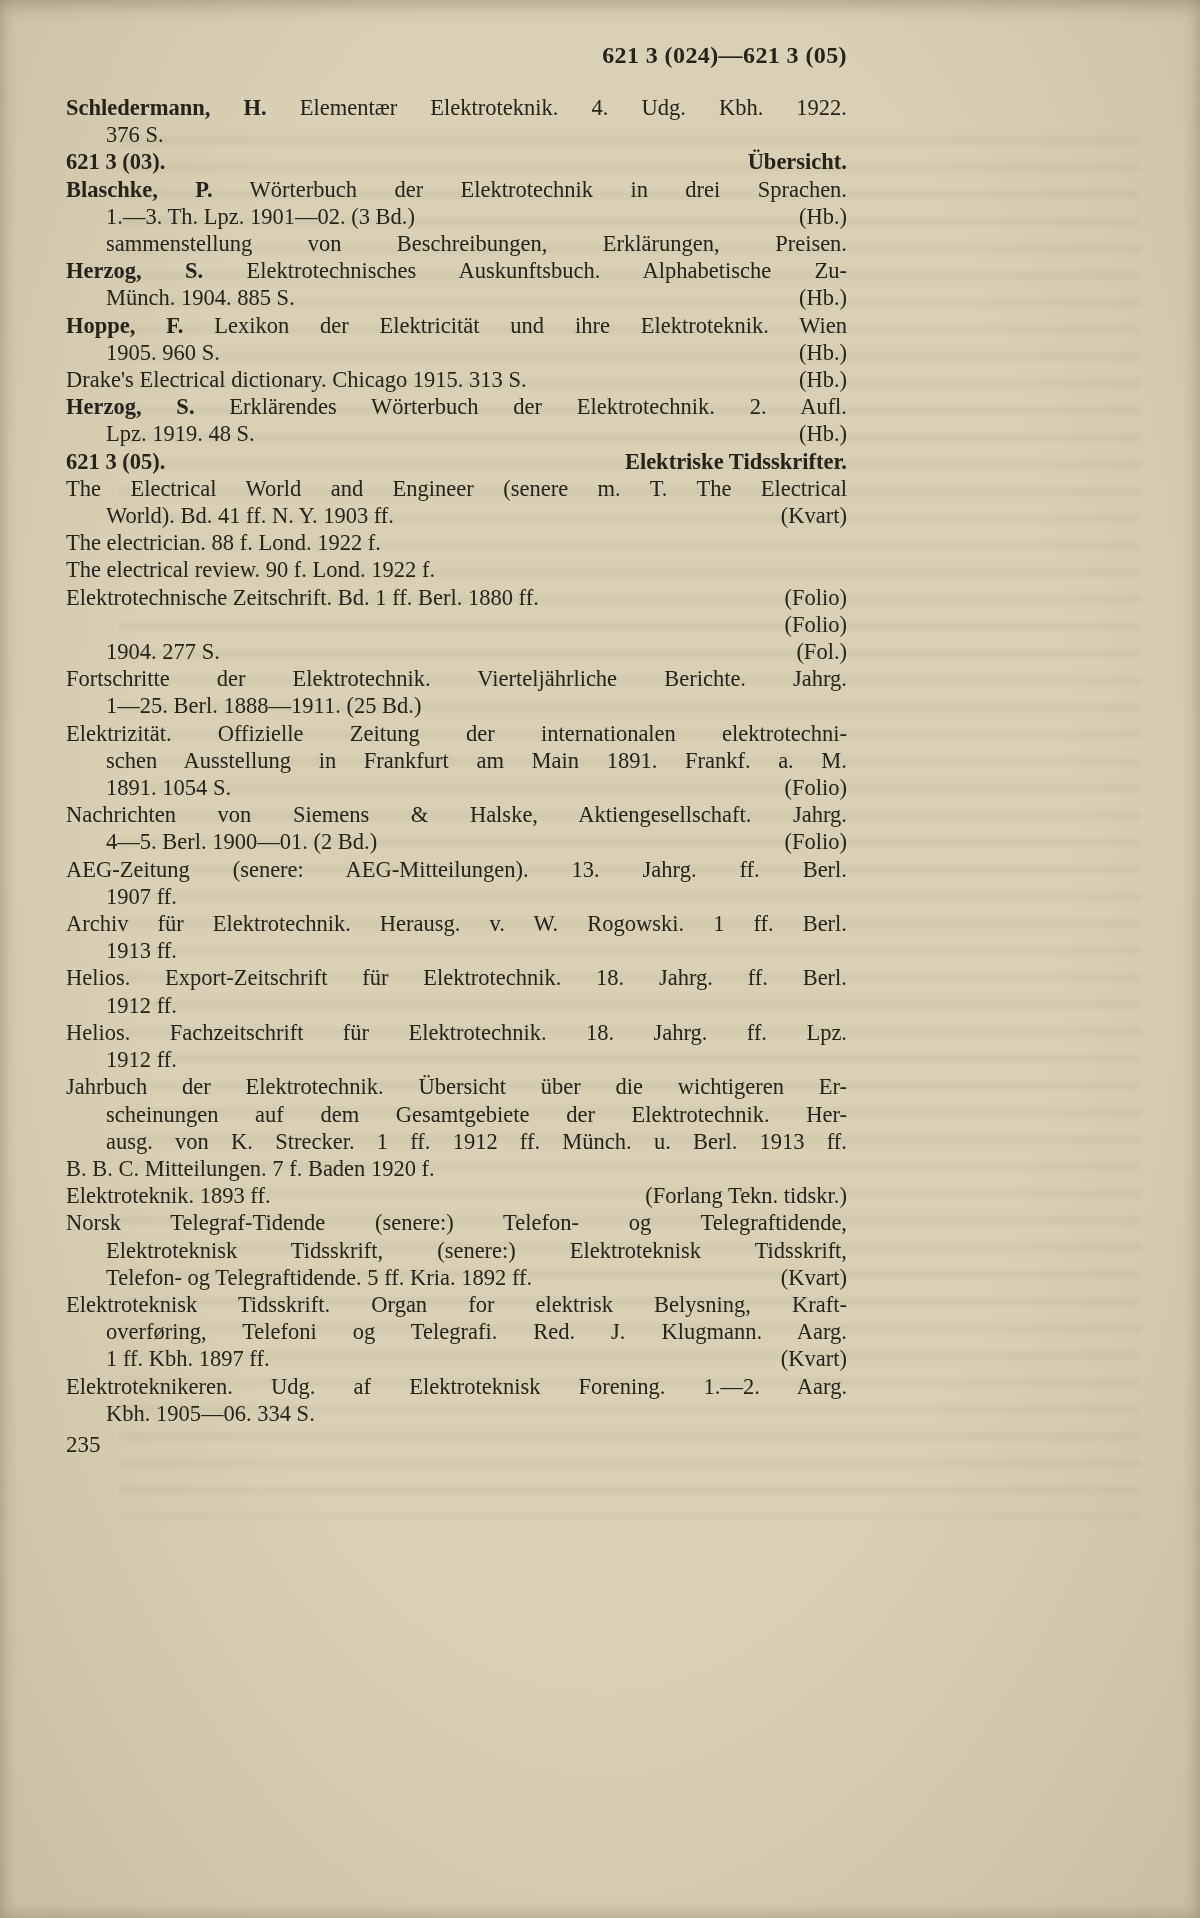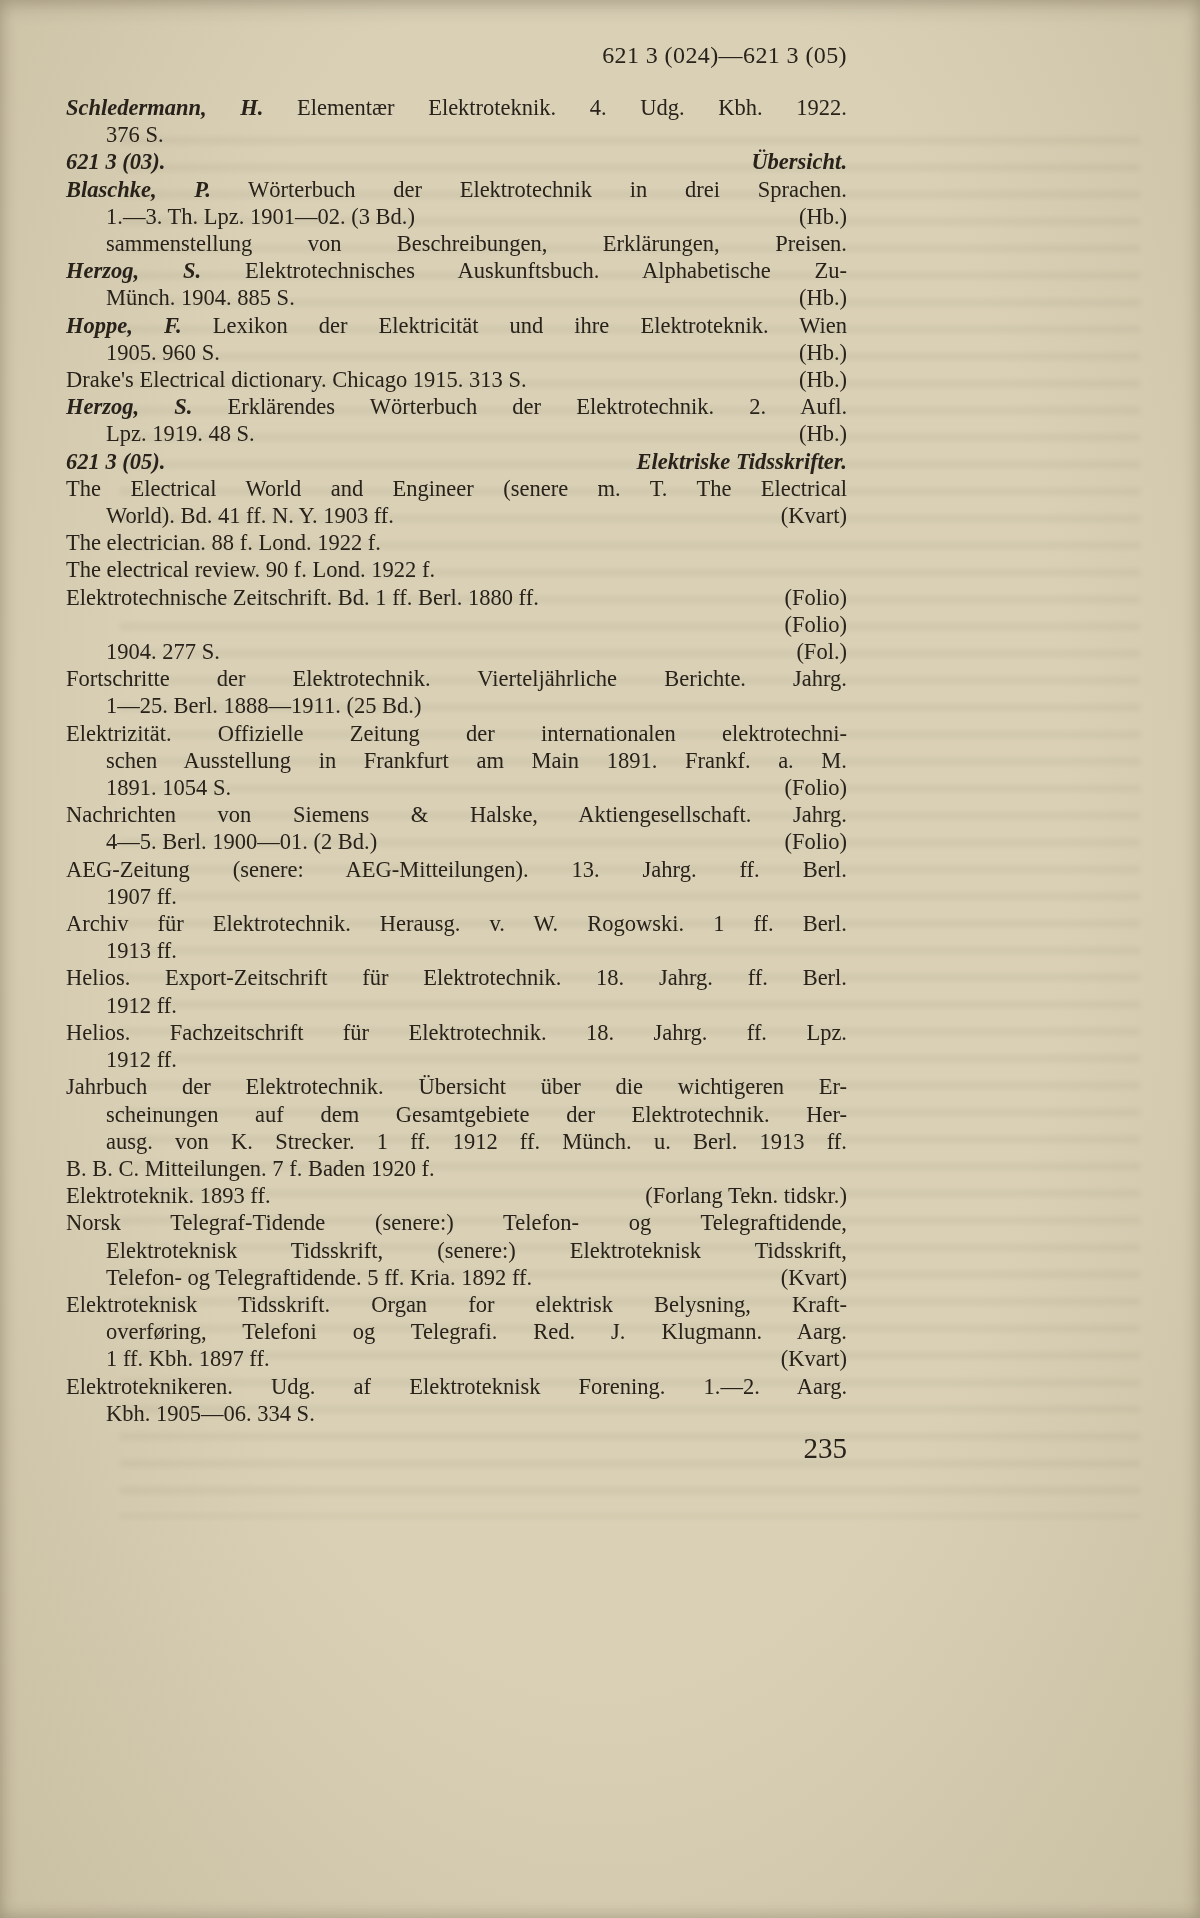--- a/index.html
+++ b/index.html
@@ -33,21 +33,21 @@
     );
     filter: blur(2px);
     pointer-events: none;
   }
   .running-head {
     position: absolute;
     top: 42px;
     left: 66px;
     width: 781px;
     text-align: right;
-    font-weight: normal;
+    font-weight: bold;
     font-size: 24px;
     letter-spacing: 0.4px;
   }
   .text-block {
     position: absolute;
     top: 94px;
     left: 66px;
     width: 781px;
     font-size: 22.5px;
     line-height: 27.2px;
@@ -59,28 +59,28 @@
   .line.indent { padding-left: 40px; }
   .line.justify {
     text-align: justify;
     text-align-last: justify;
   }
   .line .right-label {
     position: absolute;
     right: 0;
     top: 0;
   }
-  .bold { font-weight: bold; font-style: italic; }
+  .bold { font-weight: bold; }
   .page-number {
     position: absolute;
     top: 1432px;
     left: 66px;
     width: 781px;
-    text-align: right;
-    font-size: 29px;
+    text-align: left;
+    font-size: 23px;
   }
 </style>
 </head>
 <body>
 
 <div class="page">
   <div class="bleed"></div>
   <div class="running-head">621 3 (024)—621 3 (05)</div>
   <div class="text-block">
       <div class="line justify"><span class="bold">Schledermann, H.</span><span> Elementær Elektroteknik. 4. Udg. Kbh. 1922.</span></div>

